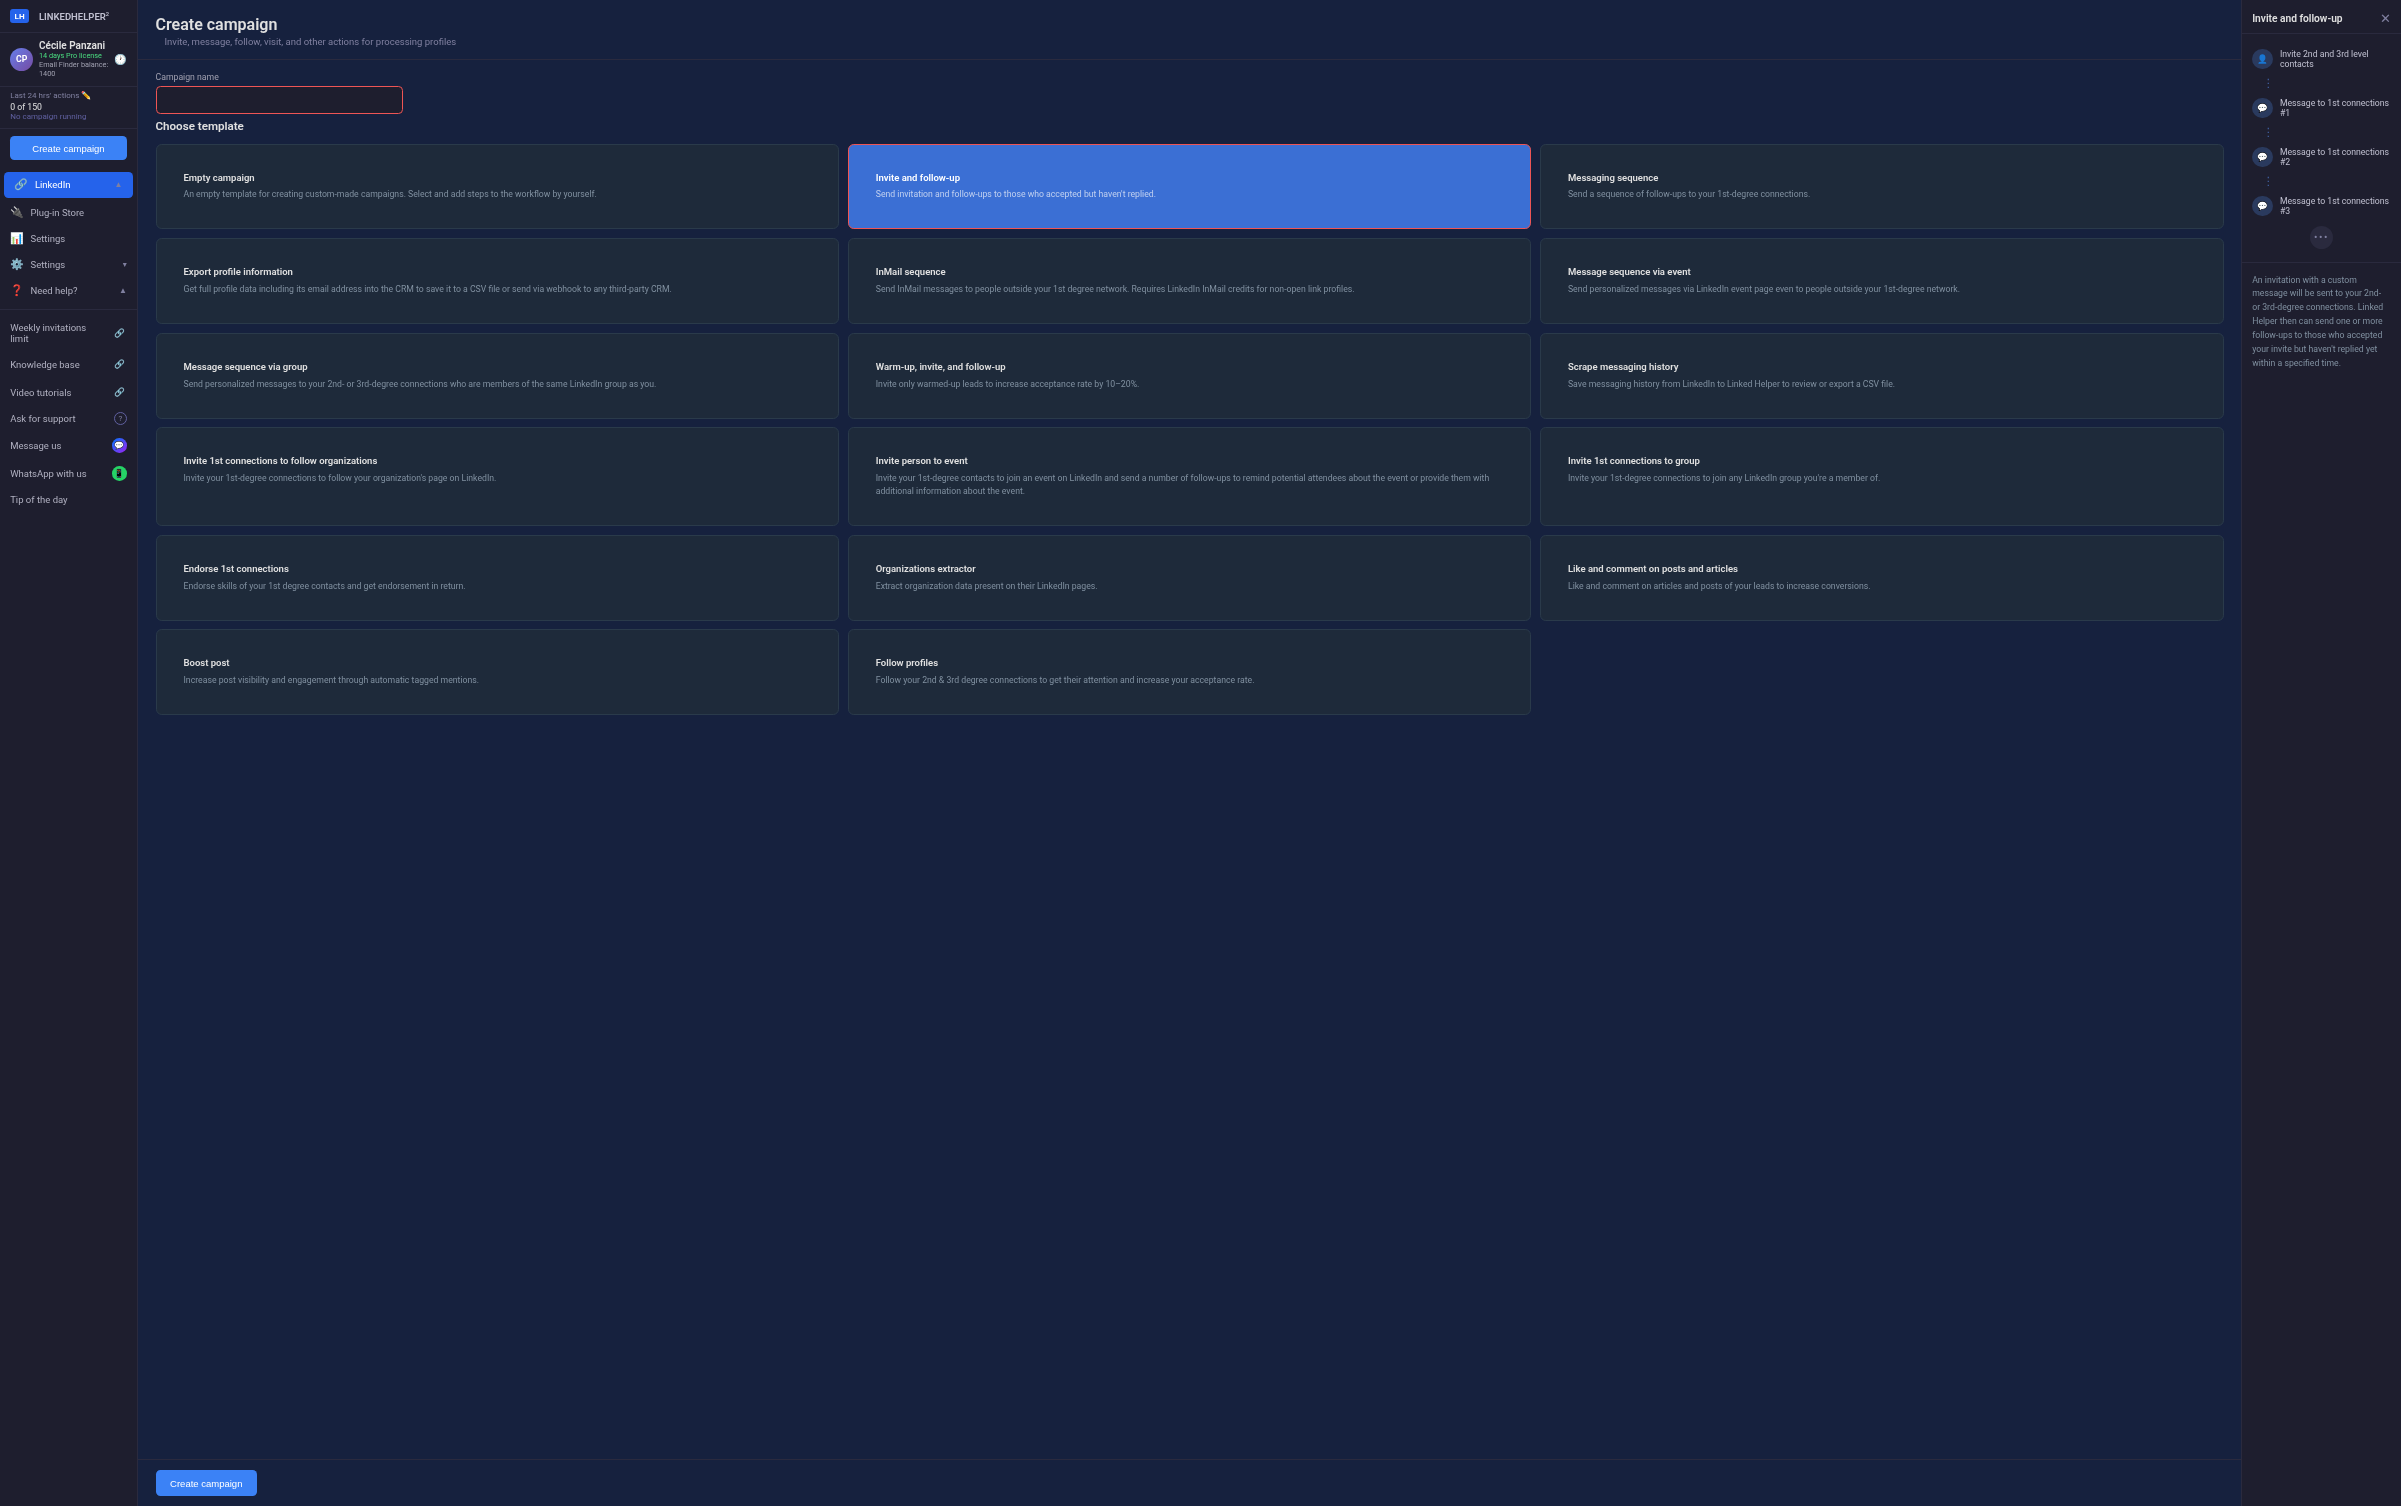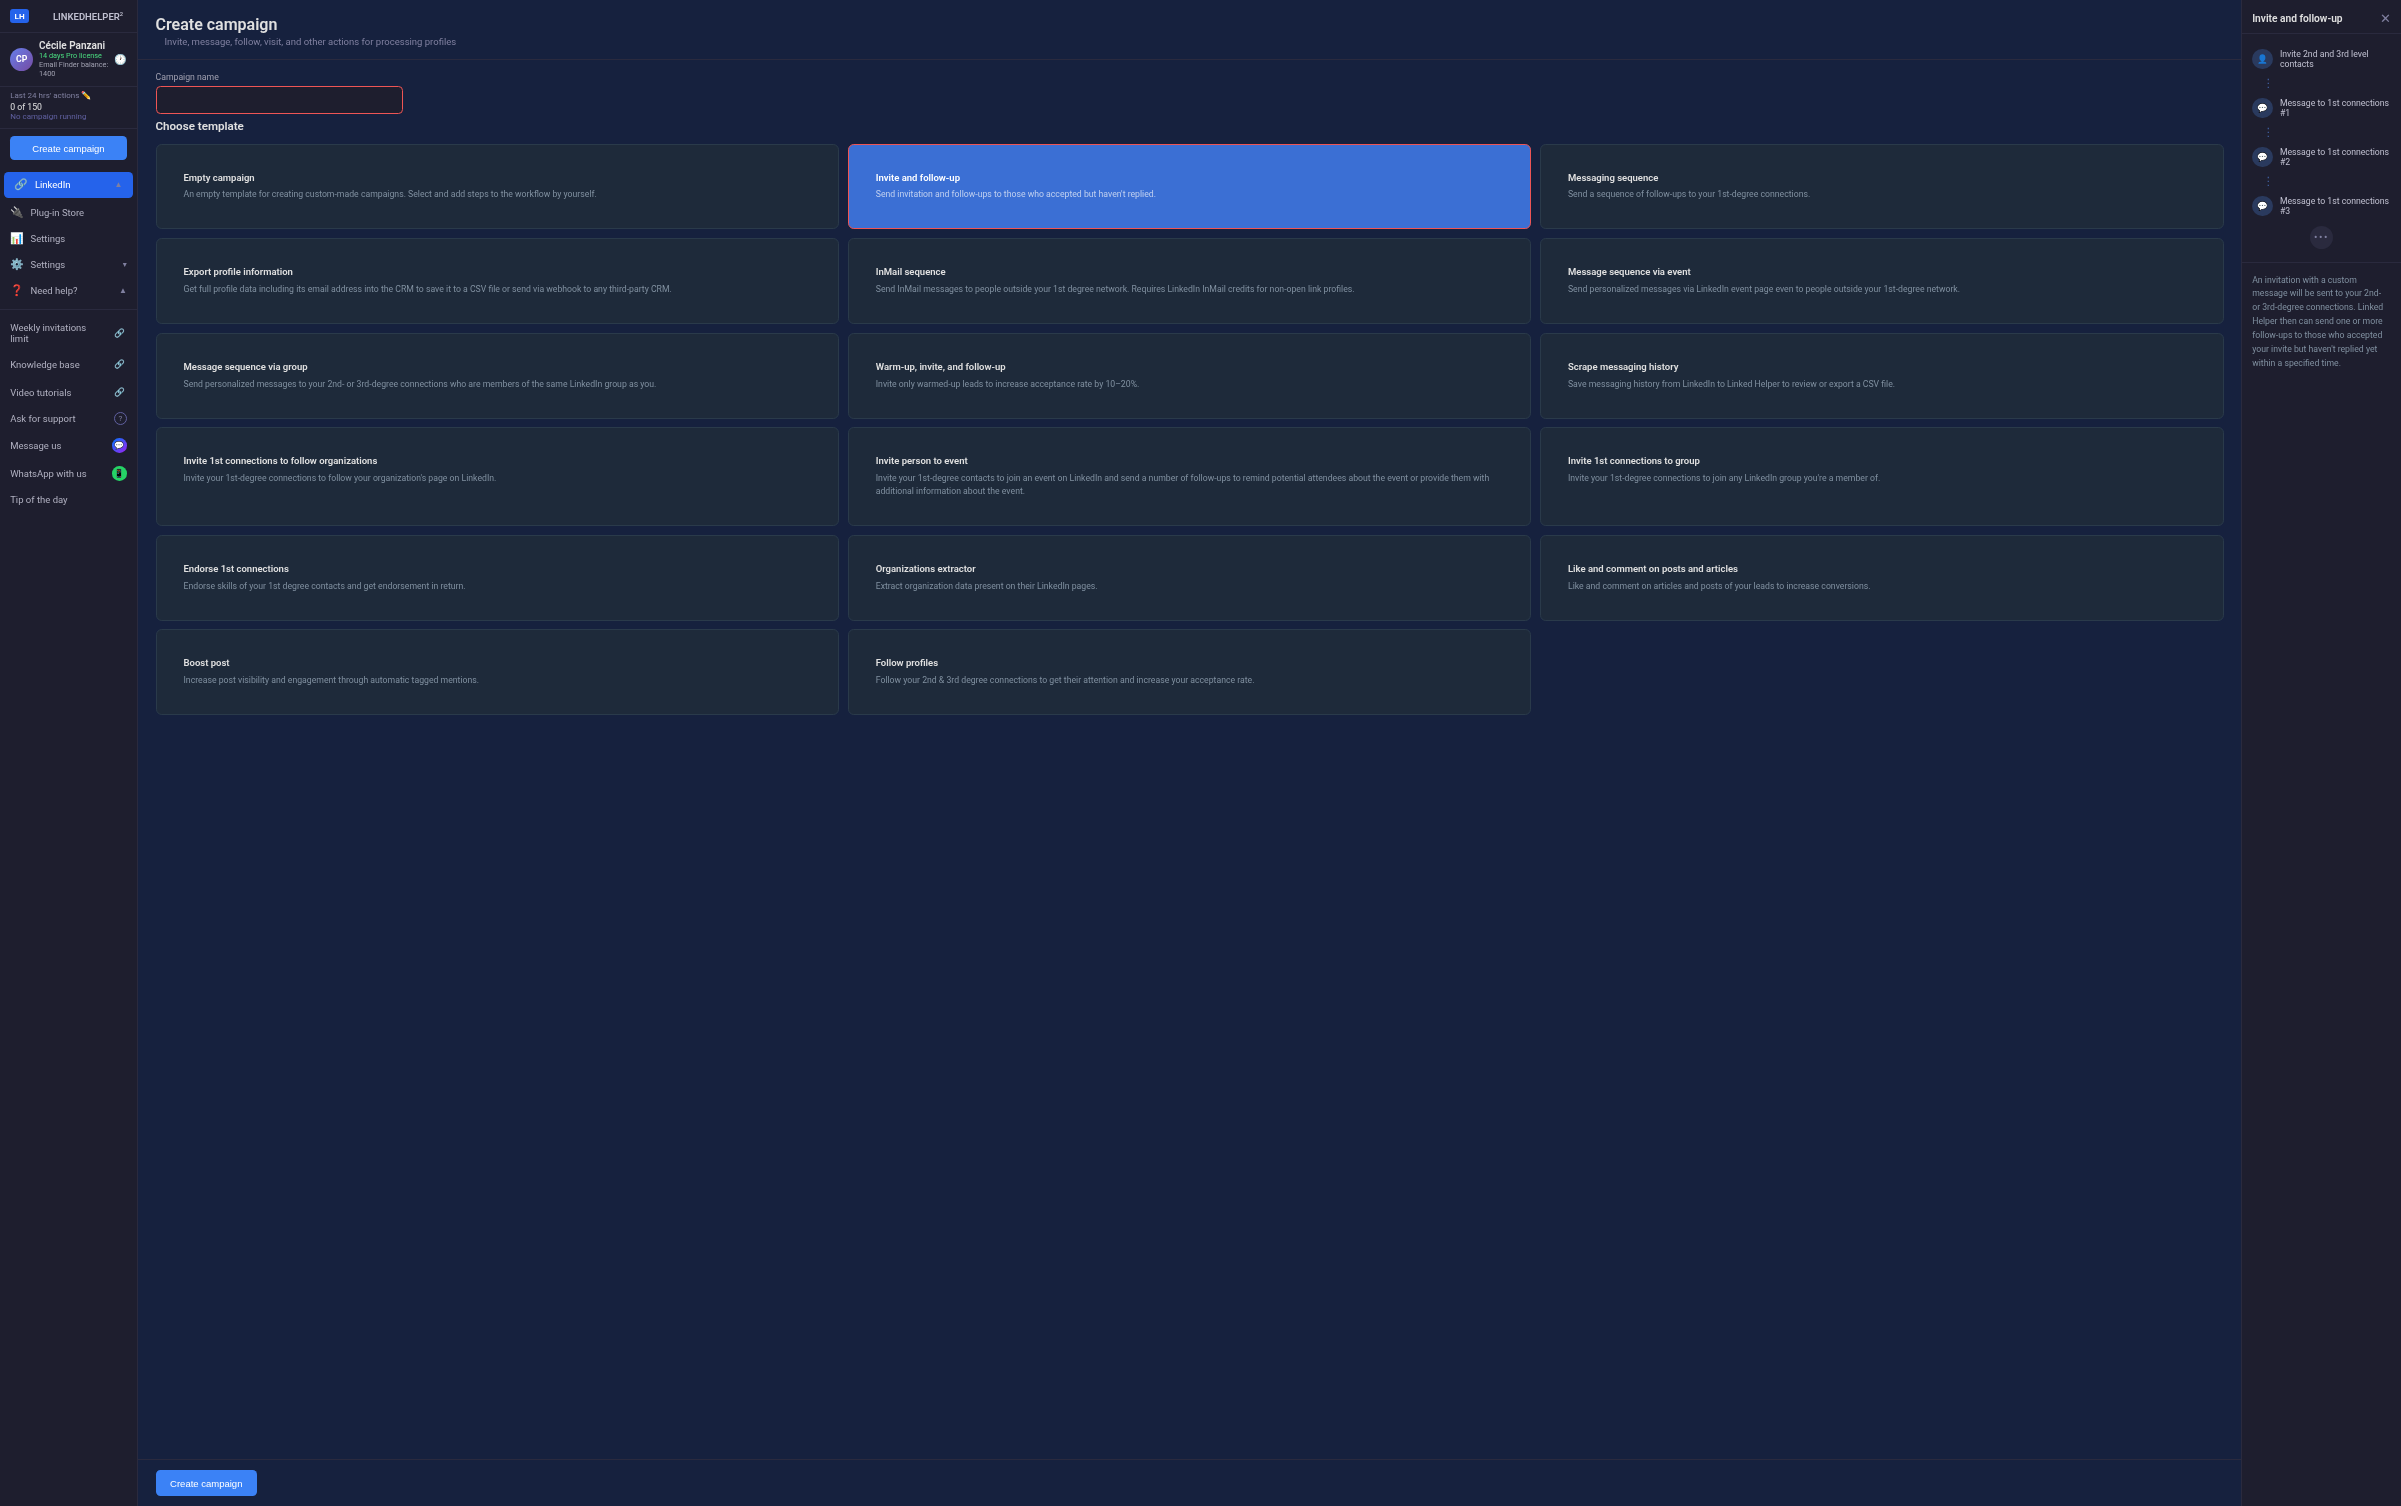--- a/index.html
+++ b/index.html
@@ -23,21 +23,21 @@
       border-right: 0.7px solid #2a2a3e;
       overflow-y: auto;
       overflow-x: hidden;
     }
 
     .sidebar-logo {
       display: flex;
       align-items: center;
       padding: 8.7px 10.2px;
       border-bottom: 0.7px solid #2a2a3e;
-      gap: 24px;
+      gap: 10px;
     }
     .logo-icon {
       background: #2563eb;
       color: white;
       font-weight: bold;
       font-size: 8px;
       padding: 2.9px 4.4px;
       border-radius: 2.9px;
     }
     .logo-text {

